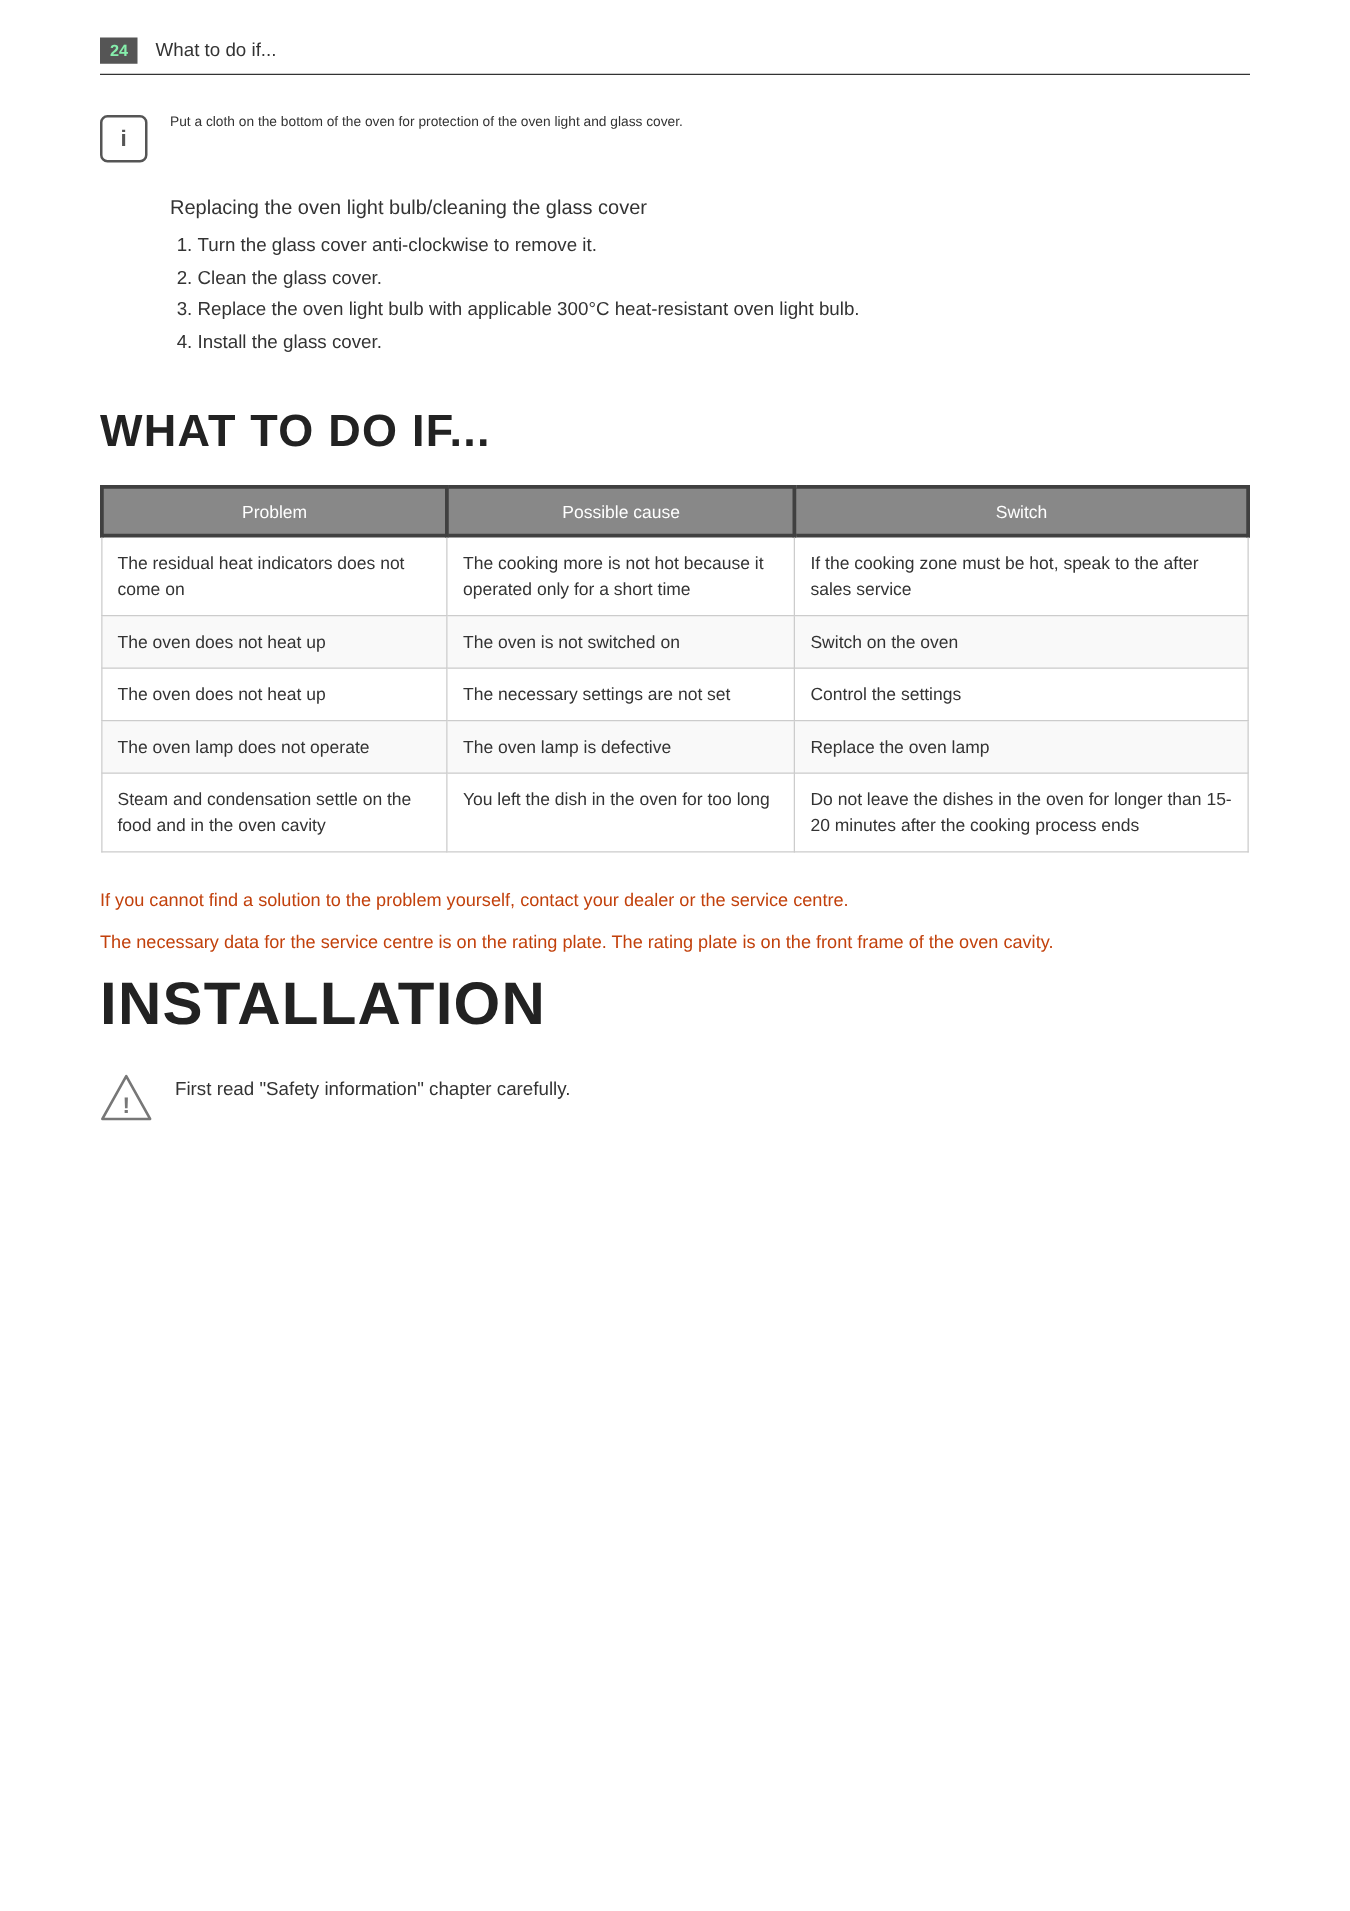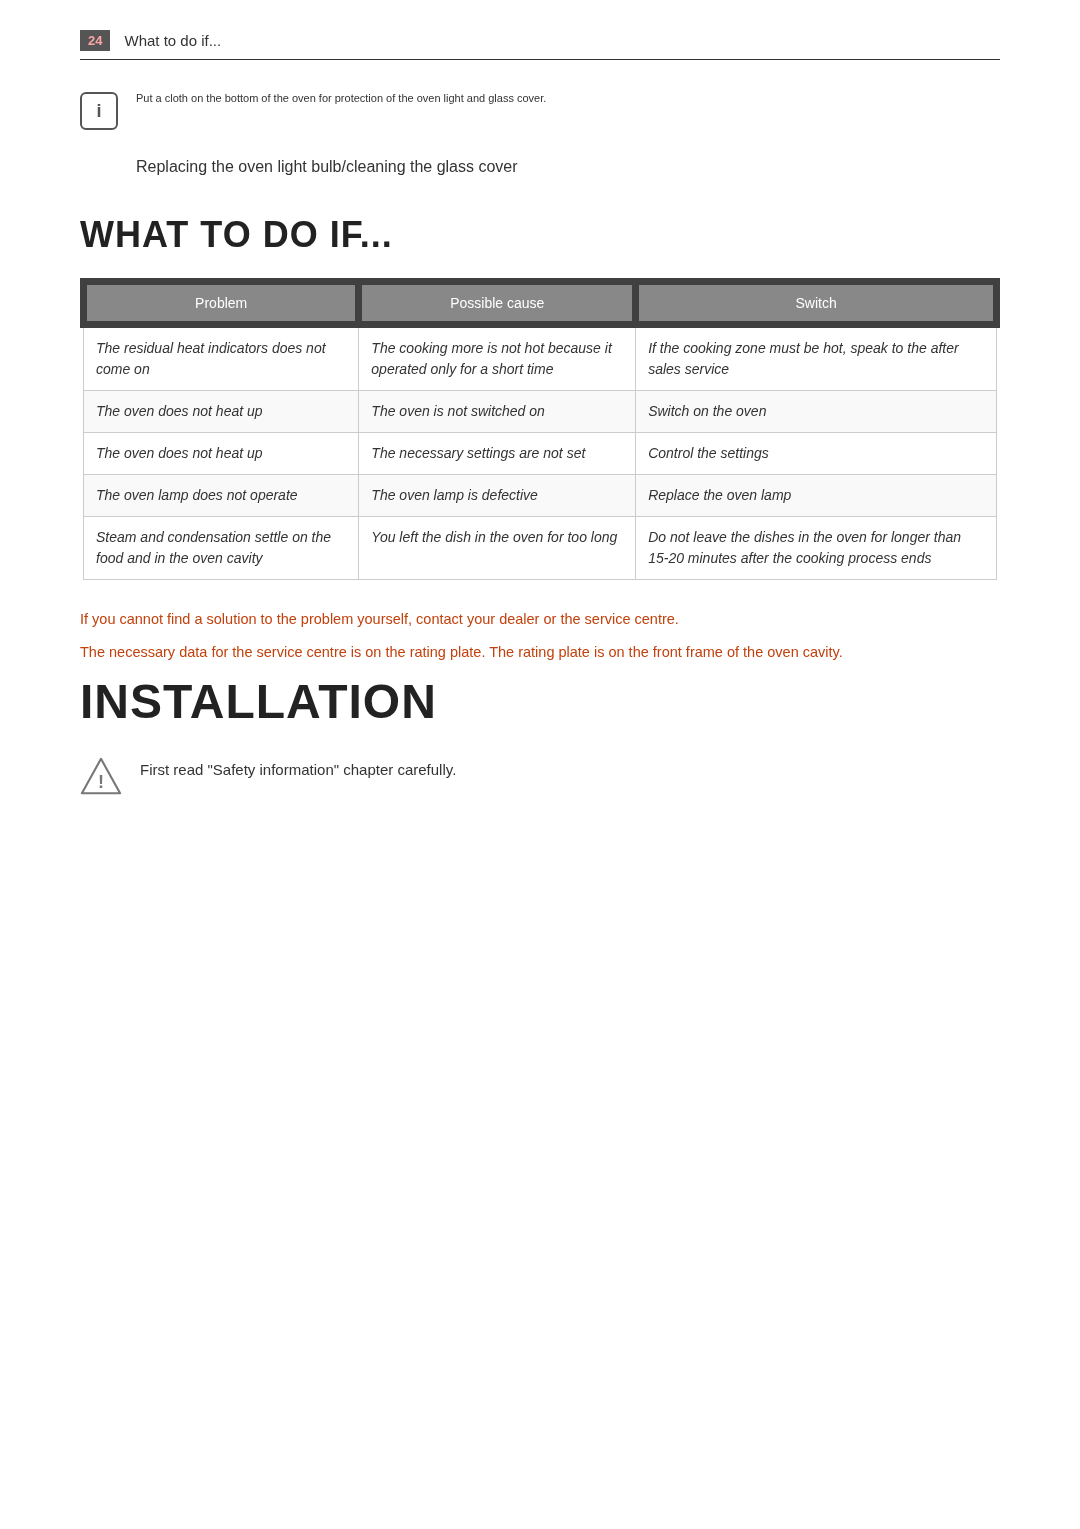--- a/index.html
+++ b/index.html
@@ -25,21 +25,21 @@
     .page-header {
       display: flex;
       align-items: center;
       border-bottom: 1.5px solid #333;
       padding-bottom: 8px;
       margin-bottom: 30px;
     }
 
     .page-number-box {
       background: #555;
-      color: #fca5a5;
+      color: #86efac;
       font-size: 13px;
       font-weight: bold;
       padding: 3px 8px;
       margin-right: 14px;
     }
 
     .page-header-title {
       font-size: 15px;
       color: #333;
     }
@@ -111,31 +111,30 @@
       margin-bottom: 28px;
     }
 
     .trouble-table th {
       background: #888;
       color: #fff;
       font-weight: normal;
       font-size: 14px;
       padding: 10px 14px;
       text-align: center;
-      border: 7px solid #404040;
+      border: 3px solid #404040;
     }
 
     .trouble-table td {
       border: 1px solid #ccc;
       padding: 10px 12px;
       font-size: 14px;
       vertical-align: top;
       line-height: 1.5;
       color: #333;
-      font-style: italic;
     }
 
     .trouble-table tr:nth-child(even) td {
       background: #f9f9f9;
     }
 
     .trouble-table tr:nth-child(odd) td {
       background: #fff;
     }
 
@@ -222,20 +221,26 @@
 
   <div class="info-block">
     <div class="info-icon">
       <span>i</span>
     </div>
     <p class="info-text">Put a cloth on the bottom of the oven for protection of the oven light and glass cover.</p>
   </div>
 
   <div class="instruction-section">
     <p class="subtitle">Replacing the oven light bulb/cleaning the glass cover</p>
+    <ol>
+      <li>Turn the glass cover anti-clockwise to remove it.</li>
+      <li>Clean the glass cover.</li>
+      <li>Replace the oven light bulb with applicable 300°C heat-resistant oven light bulb.</li>
+      <li>Install the glass cover.</li>
+    </ol>
   </div>
 
   <h2 class="section-heading">WHAT TO DO IF...</h2>
 
   <table class="trouble-table">
     <thead>
       <tr>
         <th>Problem</th>
         <th>Possible cause</th>
         <th>Switch</th>

